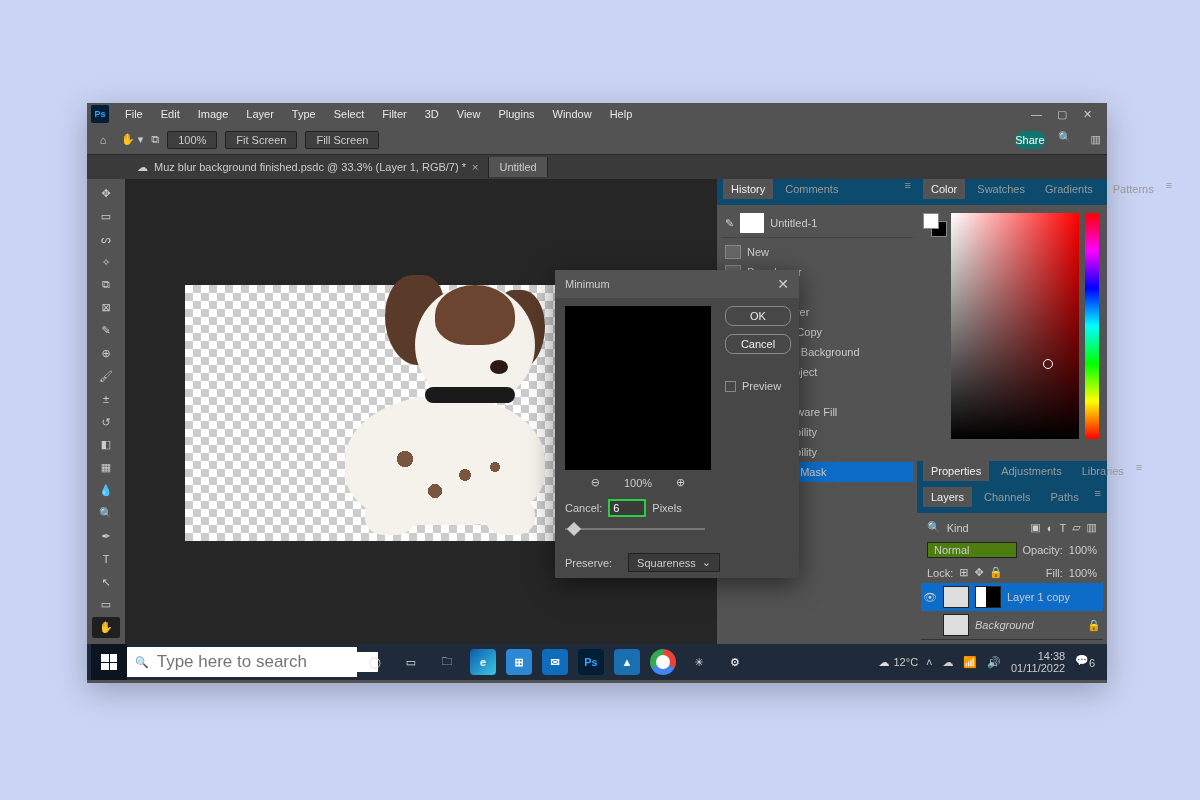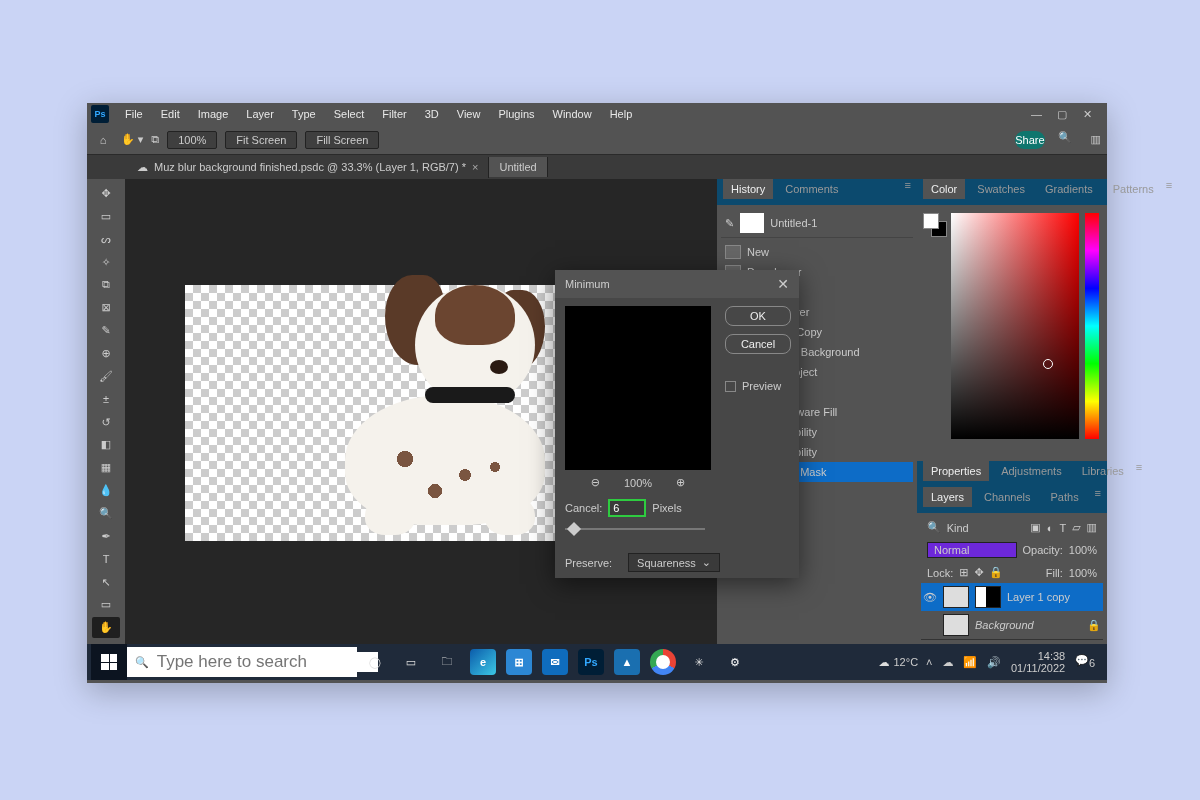--- a/index.html
+++ b/index.html
@@ -59,21 +59,21 @@
 .fgbg .fg{position:absolute;left:0;top:0;width:16px;height:16px;background:#fff;border:1px solid #888}
 .fgbg .bg{position:absolute;right:0;bottom:0;width:16px;height:16px;background:#000;border:1px solid #888}
 .sw-pick{position:absolute;left:92px;top:146px;width:10px;height:10px;border:1px solid #fff;border-radius:50%}
 .layers-body{background:#535353;padding:4px}
 .layer-row{display:flex;align-items:center;gap:6px;padding:3px 2px;color:#ddd}
 .layer-row.sel{background:#0d6cc7}
 .eye{width:14px;text-align:center}
 .lthumb{width:26px;height:22px;background:#ddd;border:1px solid #222}
 .lthumb.mask{background:#000 linear-gradient(to right,#fff 40%,#000 40%)}
 .layer-opts{display:flex;align-items:center;gap:6px;padding:4px 6px;color:#aaa}
-.layer-opts .dd{background:#6d28d9;border:1px solid #222;padding:1px 6px;flex:1}
+.layer-opts .dd{background:#4d7c0f;border:1px solid #222;padding:1px 6px;flex:1}
 .layer-footer{display:flex;gap:8px;padding:4px 6px;color:#aaa;justify-content:flex-end;border-top:1px solid #333}
 .statusbar{position:absolute;left:0;bottom:0;right:0;height:18px;background:#535353;display:flex;align-items:center;padding:0 8px;gap:12px;color:#ccc}
 .dialog{position:absolute;left:468px;top:167px;width:244px;height:308px;background:#474747;box-shadow:0 6px 24px rgba(0,0,0,.5)}
 .dlg-title{height:28px;background:#535353;display:flex;align-items:center;padding:0 10px;color:#eee}
 .dlg-title .x{margin-left:auto;color:#ccc;cursor:default;font-size:14px}
 .dlg-body{padding:8px 10px;position:relative;height:280px}
 .preview-box{width:146px;height:164px;background:#000;margin:0 0 6px 0}
 .zoom-row{display:flex;align-items:center;justify-content:center;gap:24px;width:146px;color:#ddd}
 .radius-row{margin-top:10px;display:flex;align-items:center;gap:6px}
 .radius-row input{width:38px;background:#3a3a3a;border:2px solid #2ecc40;color:#fff;padding:1px 3px}

